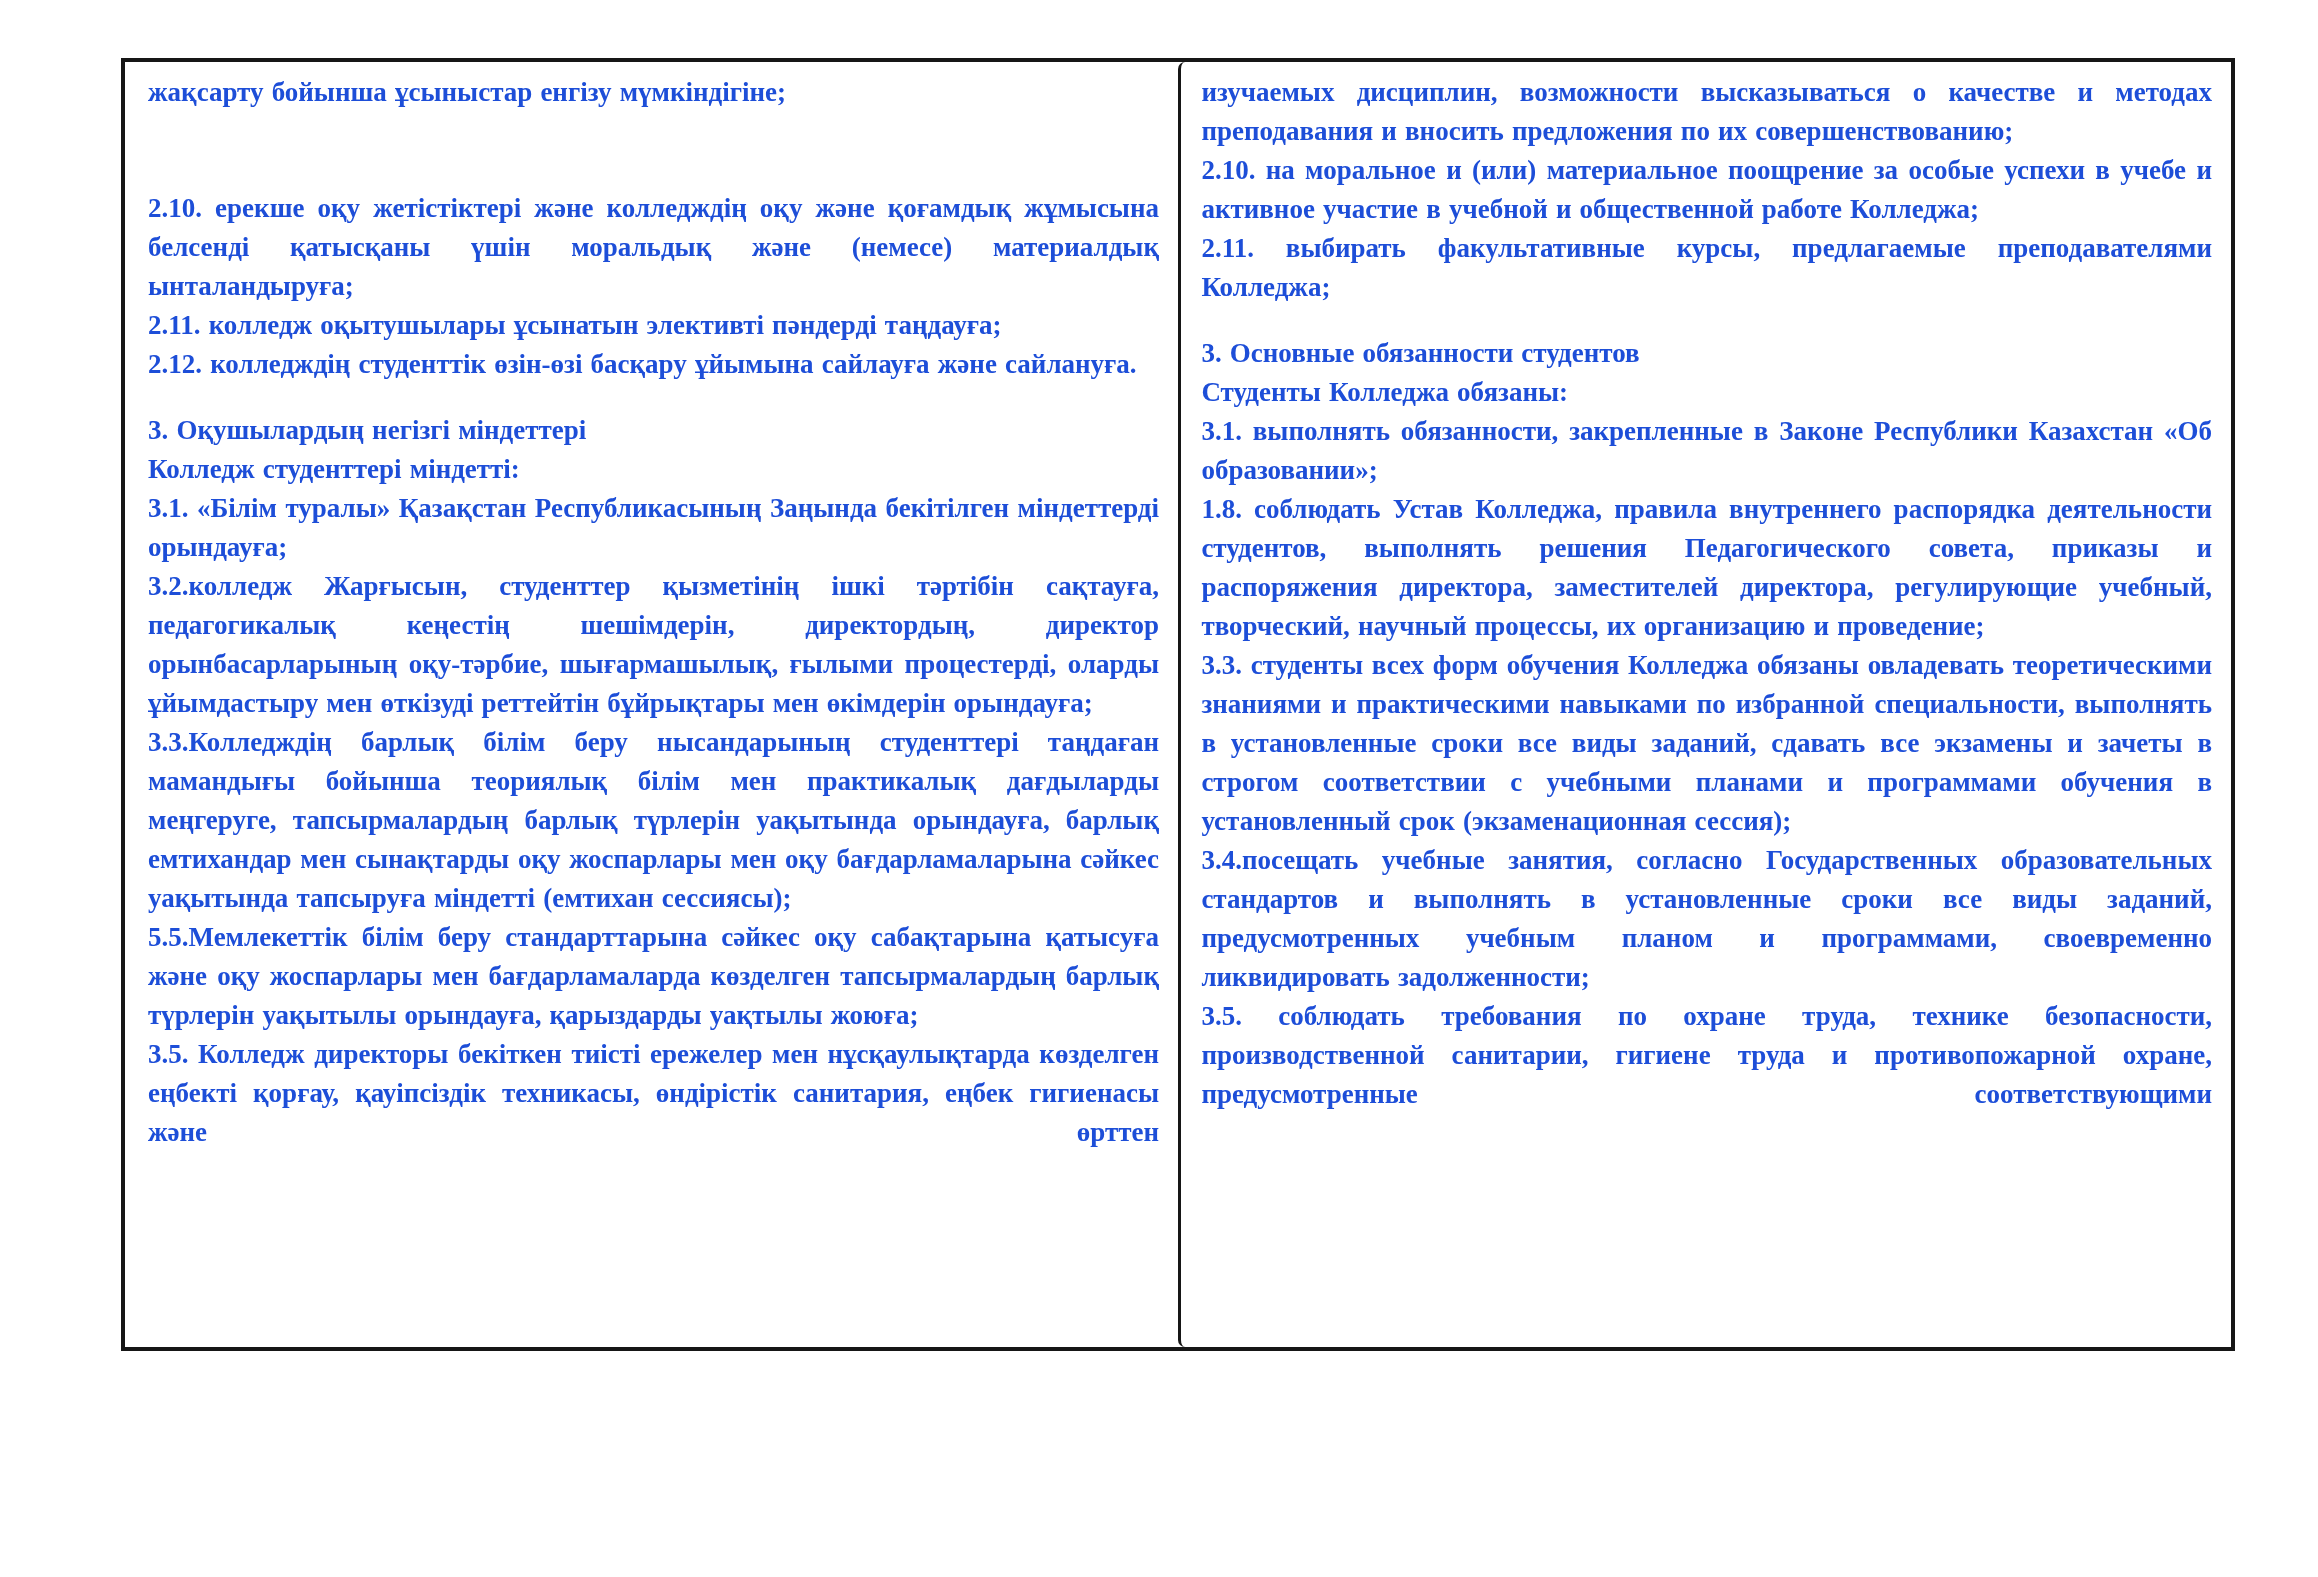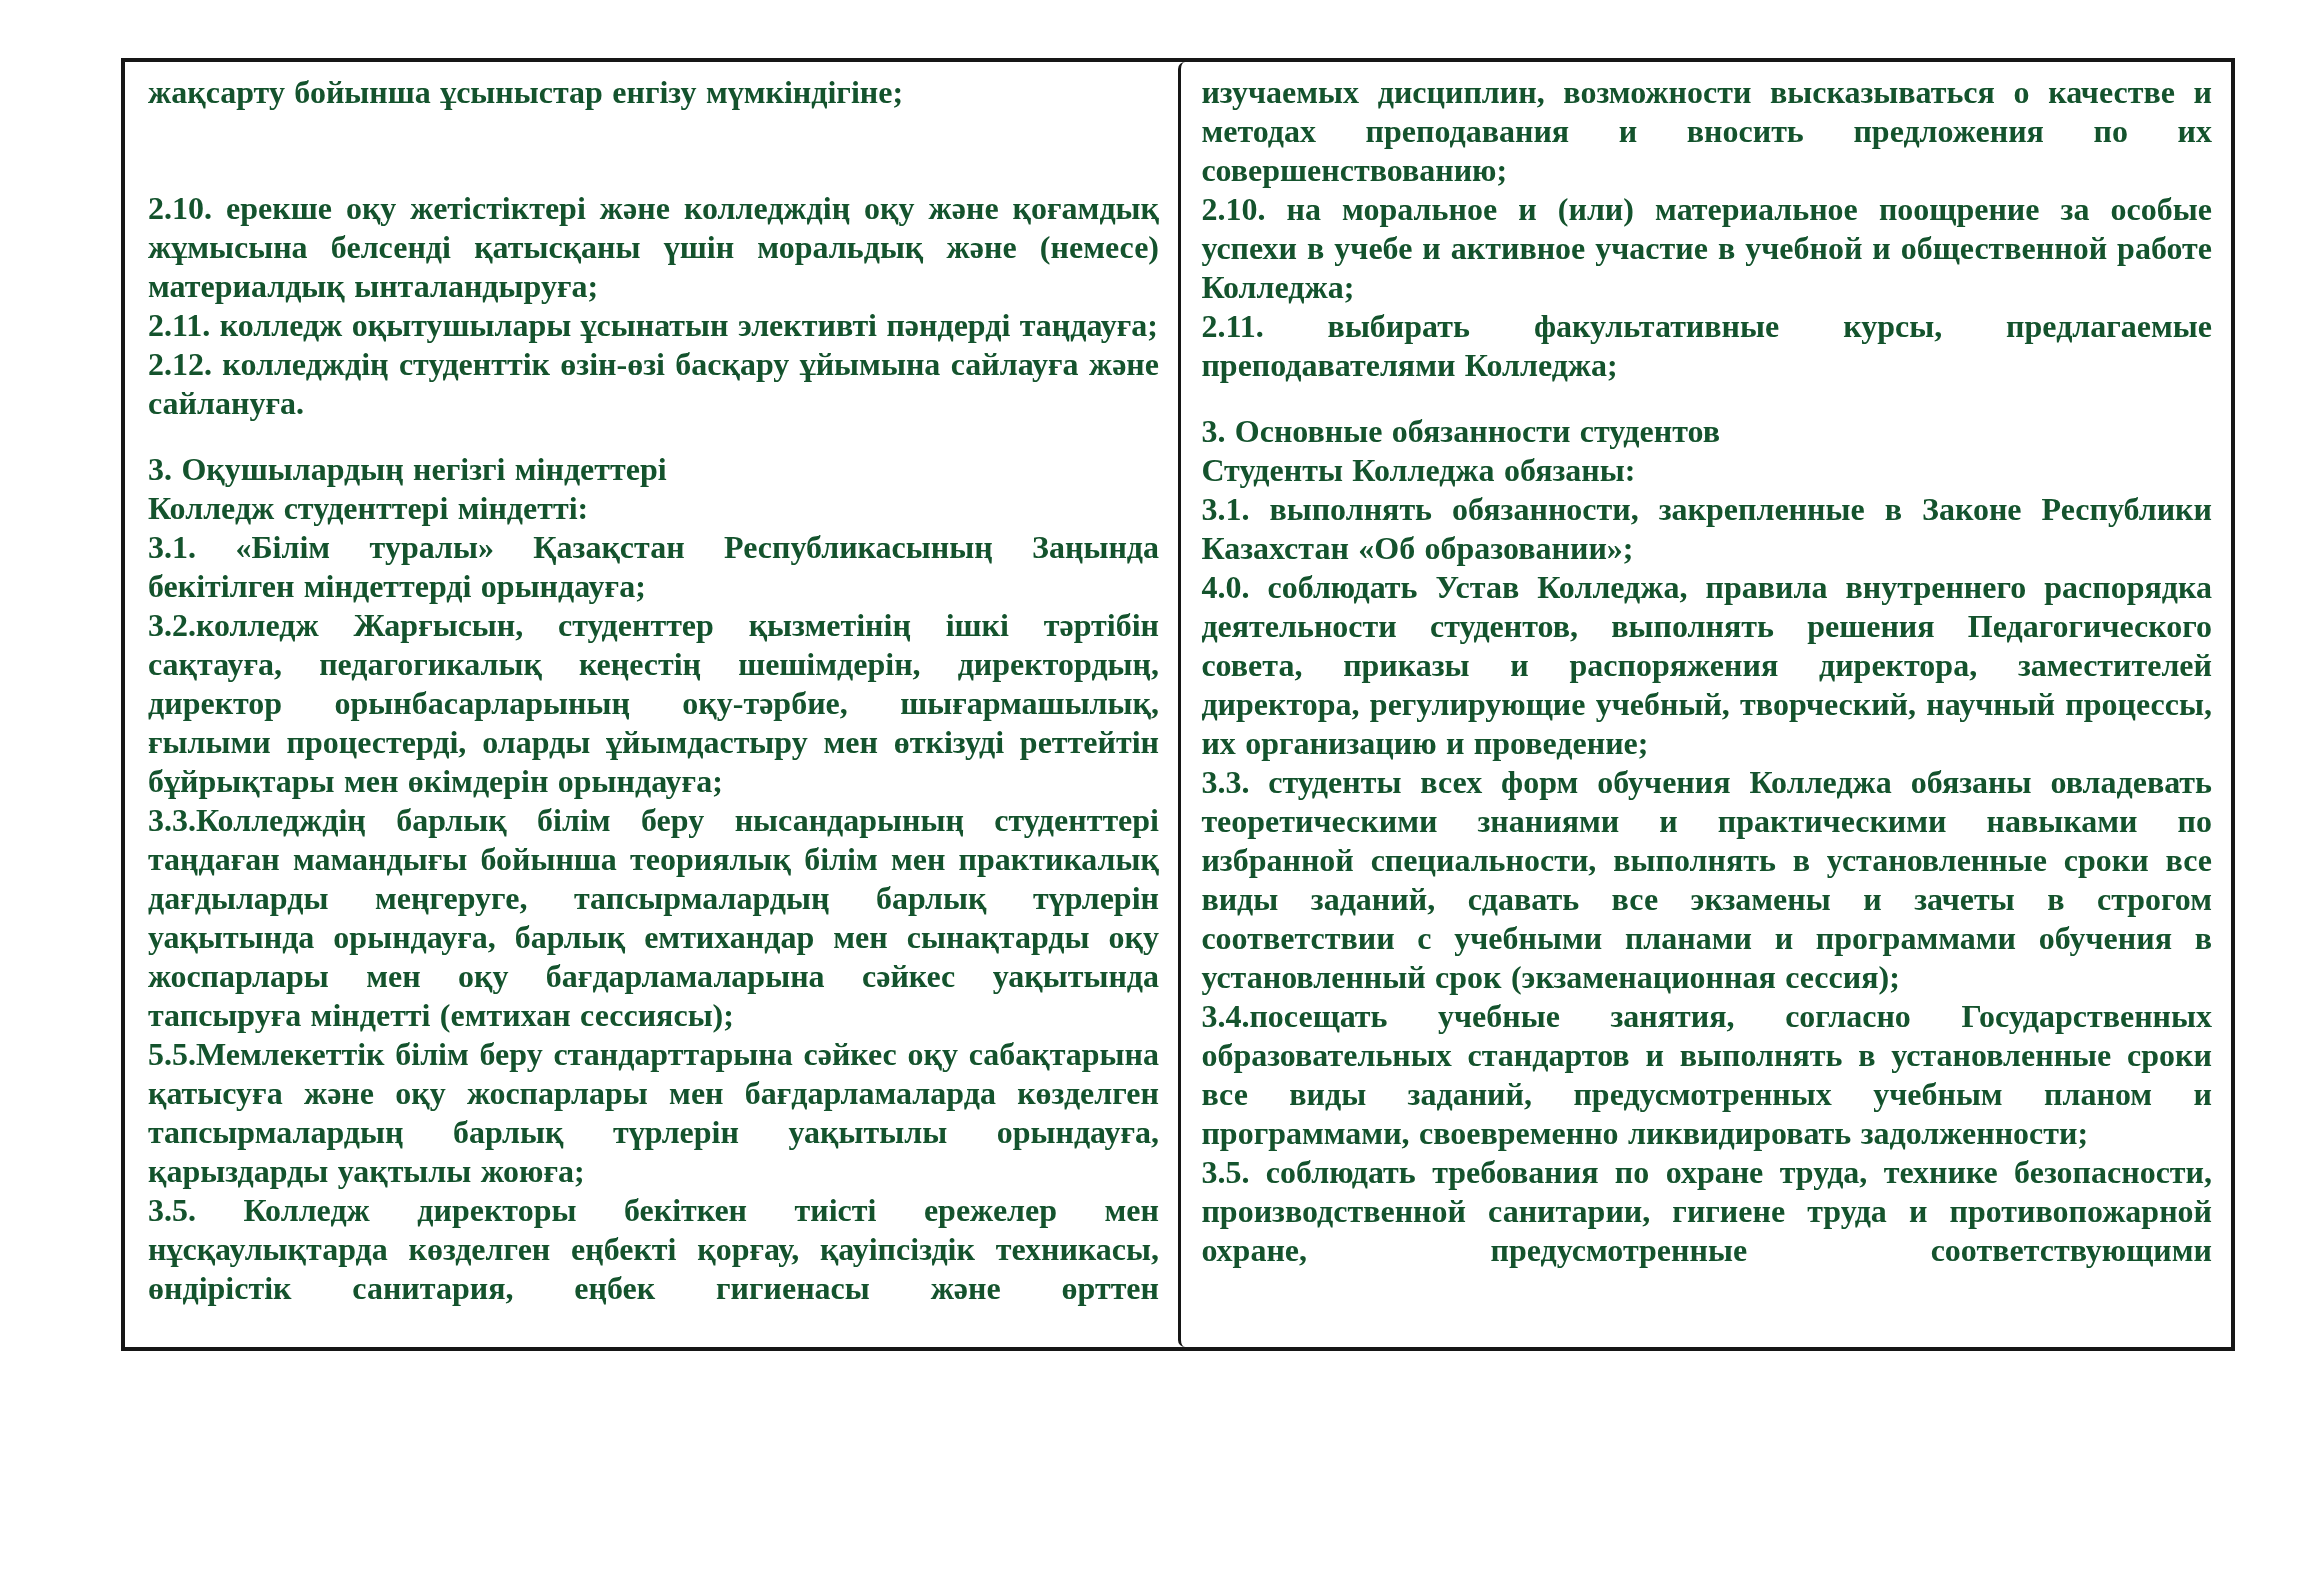--- a/index.html
+++ b/index.html
@@ -24,23 +24,23 @@
     box-sizing: border-box;
     border: 4.1px solid #161616;
     display: flex;
     background: #ffffff;
   }
   .col {
     box-sizing: border-box;
     width: 50%;
     padding: 11px 19px 5.4px 23px;
     overflow: hidden;
-    color: #14532d;
+    color: #1d4ed8;
     font-weight: 700;
-    font-size: 32px;
+    font-size: 27px;
     line-height: 39px;
     text-align: justify;
     word-spacing: 1.4px;
   }
   .col-right {
     border-left: 3.4px solid #161616;
     padding-left: 20.4px;
     border-radius: 7px;
   }
   .col p {
@@ -77,21 +77,21 @@
     </div>
 
     <div class="col col-right">
       <p>изучаемых дисциплин, возможности высказываться о качестве и методах преподавания и вносить предложения по их совершенствованию;</p>
       <p>2.10. на моральное и (или) материальное поощрение за особые успехи в учебе и активное участие в учебной и общественной работе Колледжа;</p>
       <p>2.11. выбирать факультативные курсы, предлагаемые преподавателями Колледжа;</p>
       <div class="spacer-sm"></div>
       <p>3. Основные обязанности студентов</p>
       <p>Студенты Колледжа обязаны:</p>
       <p>3.1. выполнять обязанности, закрепленные в Законе Республики Казахстан «Об образовании»;</p>
-      <p>4.0. соблюдать Устав Колледжа, правила внутреннего распорядка деятельности студентов, выполнять решения Педагогического совета, приказы и распоряжения директора, заместителей директора, регулирующие учебный, творческий, научный процессы, их организацию и проведение;</p>
+      <p>1.8. соблюдать Устав Колледжа, правила внутреннего распорядка деятельности студентов, выполнять решения Педагогического совета, приказы и распоряжения директора, заместителей директора, регулирующие учебный, творческий, научный процессы, их организацию и проведение;</p>
       <p>3.3. студенты всех форм обучения Колледжа обязаны овладевать теоретическими знаниями и практическими навыками по избранной специальности, выполнять в установленные сроки все виды заданий, сдавать все экзамены и зачеты в строгом соответствии с учебными планами и программами обучения в установленный срок (экзаменационная сессия);</p>
       <p>3.4.посещать учебные занятия, согласно Государственных образовательных стандартов и выполнять в установленные сроки все виды заданий, предусмотренных учебным планом и программами, своевременно ликвидировать задолженности;</p>
       <p class="cont">3.5. соблюдать требования по охране труда, технике безопасности, производственной санитарии, гигиене труда и противопожарной охране, предусмотренные соответствующими</p>
     </div>
 
   </div>
 </div>
 
 
 </body></html>

